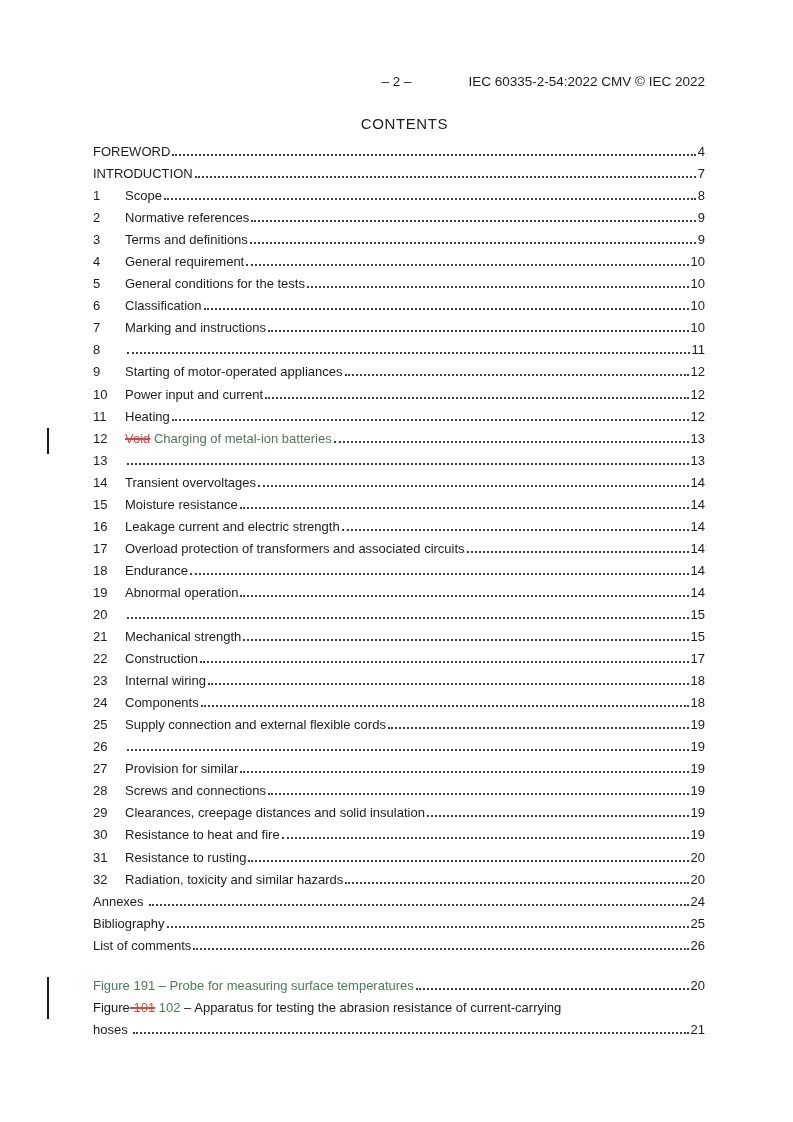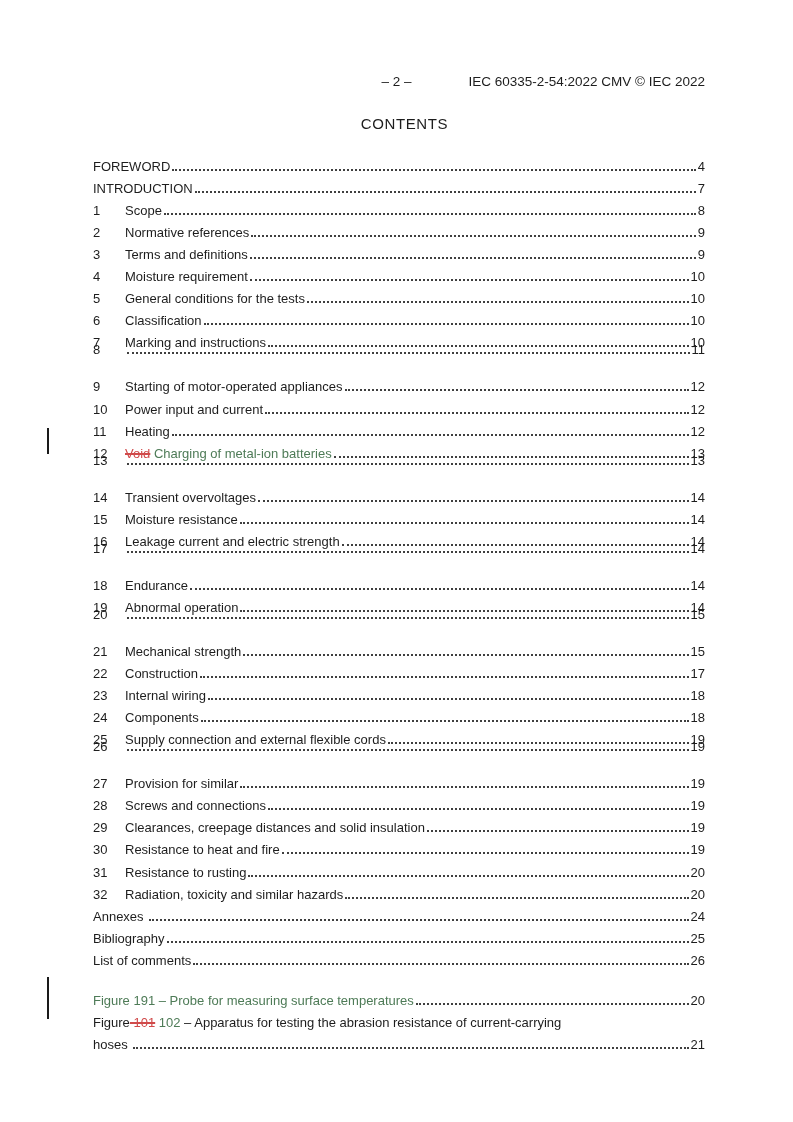--- a/index.html
+++ b/index.html
@@ -11,21 +11,21 @@
   .header .pgmark { position:absolute; left:0; right:0; text-align:center; }
   .header .docref { position:absolute; right:0; top:0; }
   .title {
     position:absolute; top:107px; left:0; width:100%; text-align:center;
     font-size:15px; font-weight:400; letter-spacing:0.6px; margin:8px;
   }
   .toc  { position:absolute; top:141px; left:93px; width:612px; }
   .figs { position:absolute; top:975px; left:93px; width:612px; }
   .row  { display:flex; align-items:baseline; height:22.06px; line-height:22.06px; font-size:13px; }
   .num  { flex:none; width:32px; }
-  .ttl  { flex:none; white-space:pre;margin-top:15px; }
+  .ttl  { flex:none; white-space:pre; }
   .leader { flex:1 1 auto; height:0; border-bottom:2px dotted #3f3f3f; margin:0 2px; min-width:6px; }
   .pg   { flex:none; }
   .ins  { color:var(--ins,#4e7b57); }
   .del  { color:var(--del,#d04a4a); text-decoration:line-through; text-decoration-thickness:1.5px; }
   .change-bar { position:absolute; width:2px; background:#1a1a1a; }
   .change-bar-1 { left:47px; top:428px; height:26px; }
   .change-bar-2 { left:47px; top:977px; height:42px; }
 </style>
 </head>
 <body>
@@ -62,21 +62,21 @@
         <span class="pg">9</span>
       </div>
       <div class="row">
         <span class="num">3</span>
         <span class="ttl"><span>Terms and definitions</span></span>
         <span class="leader"></span>
         <span class="pg">9</span>
       </div>
       <div class="row">
         <span class="num">4</span>
-        <span class="ttl"><span>Moisture requirement</span></span>
+        <span class="ttl"><span>General requirement</span></span>
         <span class="leader"></span>
         <span class="pg">10</span>
       </div>
       <div class="row">
         <span class="num">5</span>
         <span class="ttl"><span>General conditions for the tests</span></span>
         <span class="leader"></span>
         <span class="pg">10</span>
       </div>
       <div class="row">
@@ -138,20 +138,21 @@
         <span class="pg">14</span>
       </div>
       <div class="row">
         <span class="num">16</span>
         <span class="ttl"><span>Leakage current and electric strength</span></span>
         <span class="leader"></span>
         <span class="pg">14</span>
       </div>
       <div class="row">
         <span class="num">17</span>
+        <span class="ttl"><span>Overload protection of transformers and associated circuits</span></span>
         <span class="leader"></span>
         <span class="pg">14</span>
       </div>
       <div class="row">
         <span class="num">18</span>
         <span class="ttl"><span>Endurance</span></span>
         <span class="leader"></span>
         <span class="pg">14</span>
       </div>
       <div class="row">

